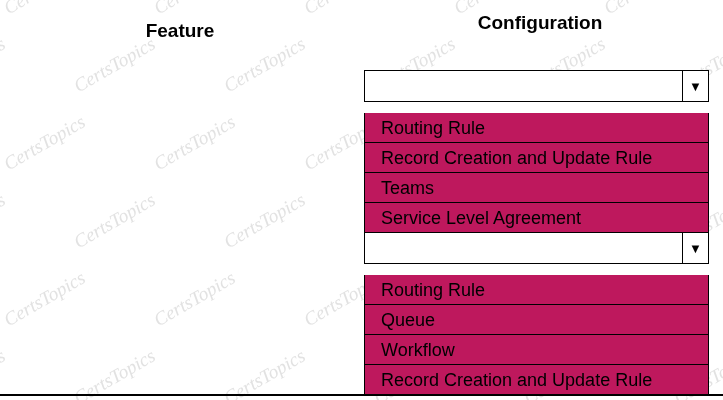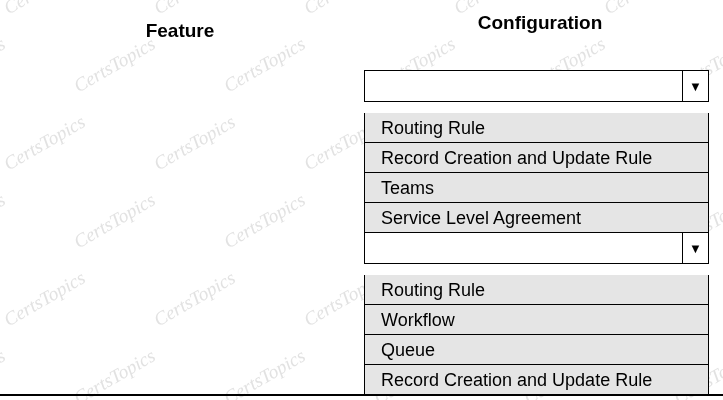--- a/index.html
+++ b/index.html
@@ -101,21 +101,21 @@
   .dd-value {
     position: absolute;
     left: 8px;
     top: 5px;
     font-size: 17px;
     color: #000;
   }
   .dd-list {
     border: 1px solid #000;
     border-top: none;
-    background: #e5e5e5;
+    background: #be185d;
     box-sizing: border-box;
   }
   .dd-item {
     font-size: 18px;
     color: #000;
     padding: 2px 0 2px 16px;
     border-bottom: 1px solid #000;
     box-sizing: border-box;
     height: 30px;
     line-height: 26px;
@@ -197,20 +197,20 @@
   </div>
 
   <div class="dropdown" id="dropdown-1">
     <div class="dd-closed">
       <div class="dd-value"></div>
       <div class="dd-arrow">▼</div>
     </div>
     <div class="dd-gap"></div>
     <div class="dd-list">
       <div class="dd-item">Routing Rule</div>
+      <div class="dd-item">Queue</div>
       <div class="dd-item">Workflow</div>
-      <div class="dd-item">Queue</div>
       <div class="dd-item">Record Creation and Update Rule</div>
     </div>
   </div>
 
   <div id="bottom-rule"></div>
 </div>
 
 </body></html>

